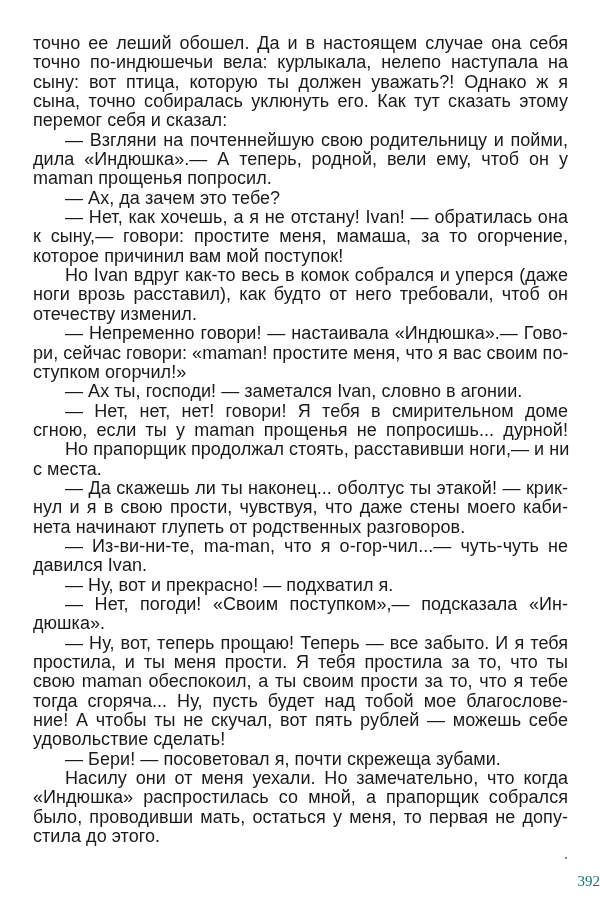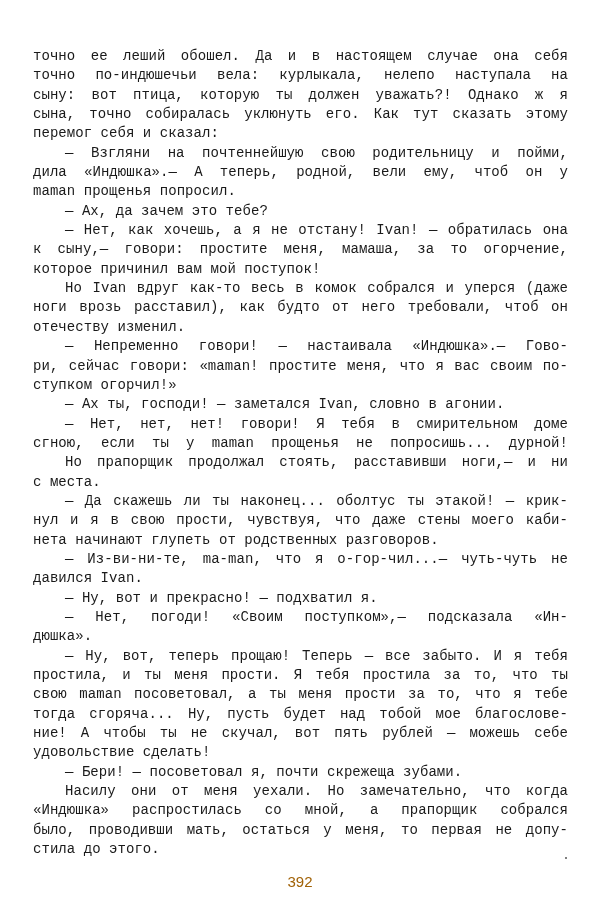--- a/index.html
+++ b/index.html
@@ -10,24 +10,24 @@
     body {
       width: 600px;
       height: 924px;
       position: relative;
       overflow: hidden;
       color: #1a1a1a;
     }
     .page {
       position: absolute;
       left: 33px;
-      top: 47px;
+      top: 34px;
       width: 535px;
-      font-family: Liberation Mono, monospace;
-      font-size: 14px;
+      font-family: Liberation Sans, sans-serif;
+      font-size: 18px;
       line-height: 19.35px;
       letter-spacing: 0.05px;
     }
     .line {
       display: block;
       height: 19.35px;
       white-space: nowrap;
       text-align: justify;
       text-align-last: justify;
       overflow: visible;
@@ -36,24 +36,24 @@
       text-align-last: left;
     }
     .line.indent {
       padding-left: 32px;
     }
     .page-number {
       position: absolute;
       left: 0;
       width: 600px;
       top: 873px;
-      text-align: center;
-      font-family: Liberation Sans, sans-serif;
+      text-align: right;
+      font-family: Liberation Serif, serif;
       font-size: 15px;
-      color: #a16207;
+      color: #0f766e;
     }
     .speck {
       position: absolute;
       left: 565px;
       top: 857px;
       width: 2px;
       height: 2px;
       background: #555;
       border-radius: 1px;
     }
@@ -88,21 +88,21 @@
     <span class="line indent">— Да скажешь ли ты наконец... оболтус ты этакой! — крик-</span>
     <span class="line">нул и я в свою прости, чувствуя, что даже стены моего каби-</span>
     <span class="line last">нета начинают глупеть от родственных разговоров.</span>
     <span class="line indent">— Из-ви-ни-те,  ma-man,  что  я  о-гор-чил...— чуть-чуть  не</span>
     <span class="line last">давился Ivan.</span>
     <span class="line indent last">— Ну, вот и прекрасно! — подхватил я.</span>
     <span class="line indent">— Нет,  погоди!  «Своим  поступком»,— подсказала  «Ин-</span>
     <span class="line last">дюшка».</span>
     <span class="line indent">— Ну, вот, теперь прощаю! Теперь — все забыто. И я тебя</span>
     <span class="line">простила, и ты меня прости. Я тебя  простила  за то,  что ты</span>
-    <span class="line">свою maman посоветовал, а ты меня прости за то, что я тебе</span>
+    <span class="line">свою maman обеспокоил, а ты своим прости за то, что я тебе</span>
     <span class="line">тогда сгоряча... Ну, пусть будет над тобой мое благослове-</span>
     <span class="line">ние! А чтобы ты не скучал, вот пять рублей — можешь себе</span>
     <span class="line last">удовольствие сделать!</span>
     <span class="line indent last">— Бери! — посоветовал я, почти скрежеща зубами.</span>
     <span class="line indent">Насилу они от меня уехали. Но замечательно, что когда</span>
     <span class="line">«Индюшка»  распростилась  со  мной,  а  прапорщик собрался</span>
     <span class="line">было, проводивши мать, остаться у меня, то первая не допу-</span>
     <span class="line last">стила до этого.</span>
   </div>
 

